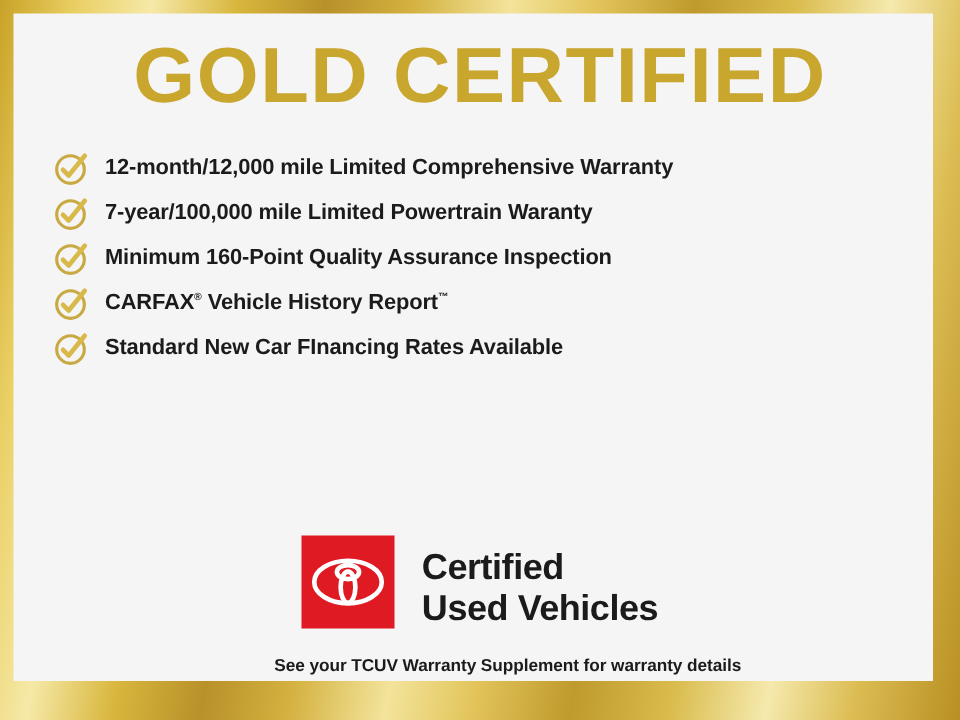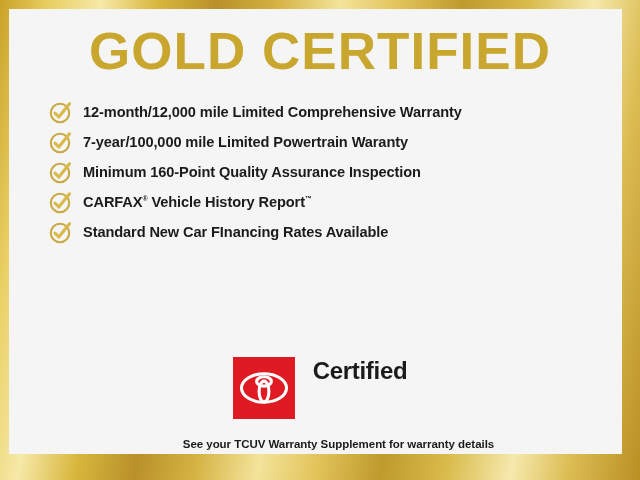--- a/index.html
+++ b/index.html
@@ -60,21 +60,21 @@
     font-weight: 700;
     letter-spacing: 1px;
     color: #c9a72f;
     font-family: "Liberation Sans", sans-serif;
     transform: scaleX(1.02);
   }
 
   
   #benefits-list {
     position: absolute;
-    left: 48px;
+    left: 35px;
     top: 97px;
     right: 10px;
     margin: 0;
     padding: 0;
     list-style: none;
   }
   .benefit-row {
     position: relative;
     height: 30px;
     display: flex;
@@ -104,21 +104,21 @@
   }
 
   
   #toyota-lockup {
     position: absolute;
     left: 0;
     right: 0;
     top: 357px;
     display: flex;
     justify-content: center;
-    align-items: flex-start;
+    align-items: flex-end;
   }
   #toyota-logo-box {
     width: 62px;
     height: 62px;
     background: #e01a22;
     display: flex;
     align-items: center;
     justify-content: center;
     flex: 0 0 62px;
   }
@@ -216,18 +216,19 @@
   <div id="toyota-lockup">
     <div id="toyota-logo-box">
       <svg width="50" height="36" viewBox="0 0 50 36">
         <ellipse cx="25" cy="18" rx="22.5" ry="14.2" fill="none" stroke="#ffffff" stroke-width="3.1"></ellipse>
         <ellipse cx="25" cy="11.4" rx="7.4" ry="4.7" fill="none" stroke="#ffffff" stroke-width="3.1"></ellipse>
         <ellipse cx="25" cy="21.5" rx="4.9" ry="10.4" fill="none" stroke="#ffffff" stroke-width="3.1"></ellipse>
       </svg>
     </div>
     <div id="toyota-wordmark">
       <div>Certified</div>
+      <div>Used Vehicles</div>
     </div>
   </div>
 
   <div id="footer-note">See your TCUV Warranty Supplement for warranty details</div>
 
 </div>
 
 </body></html>

